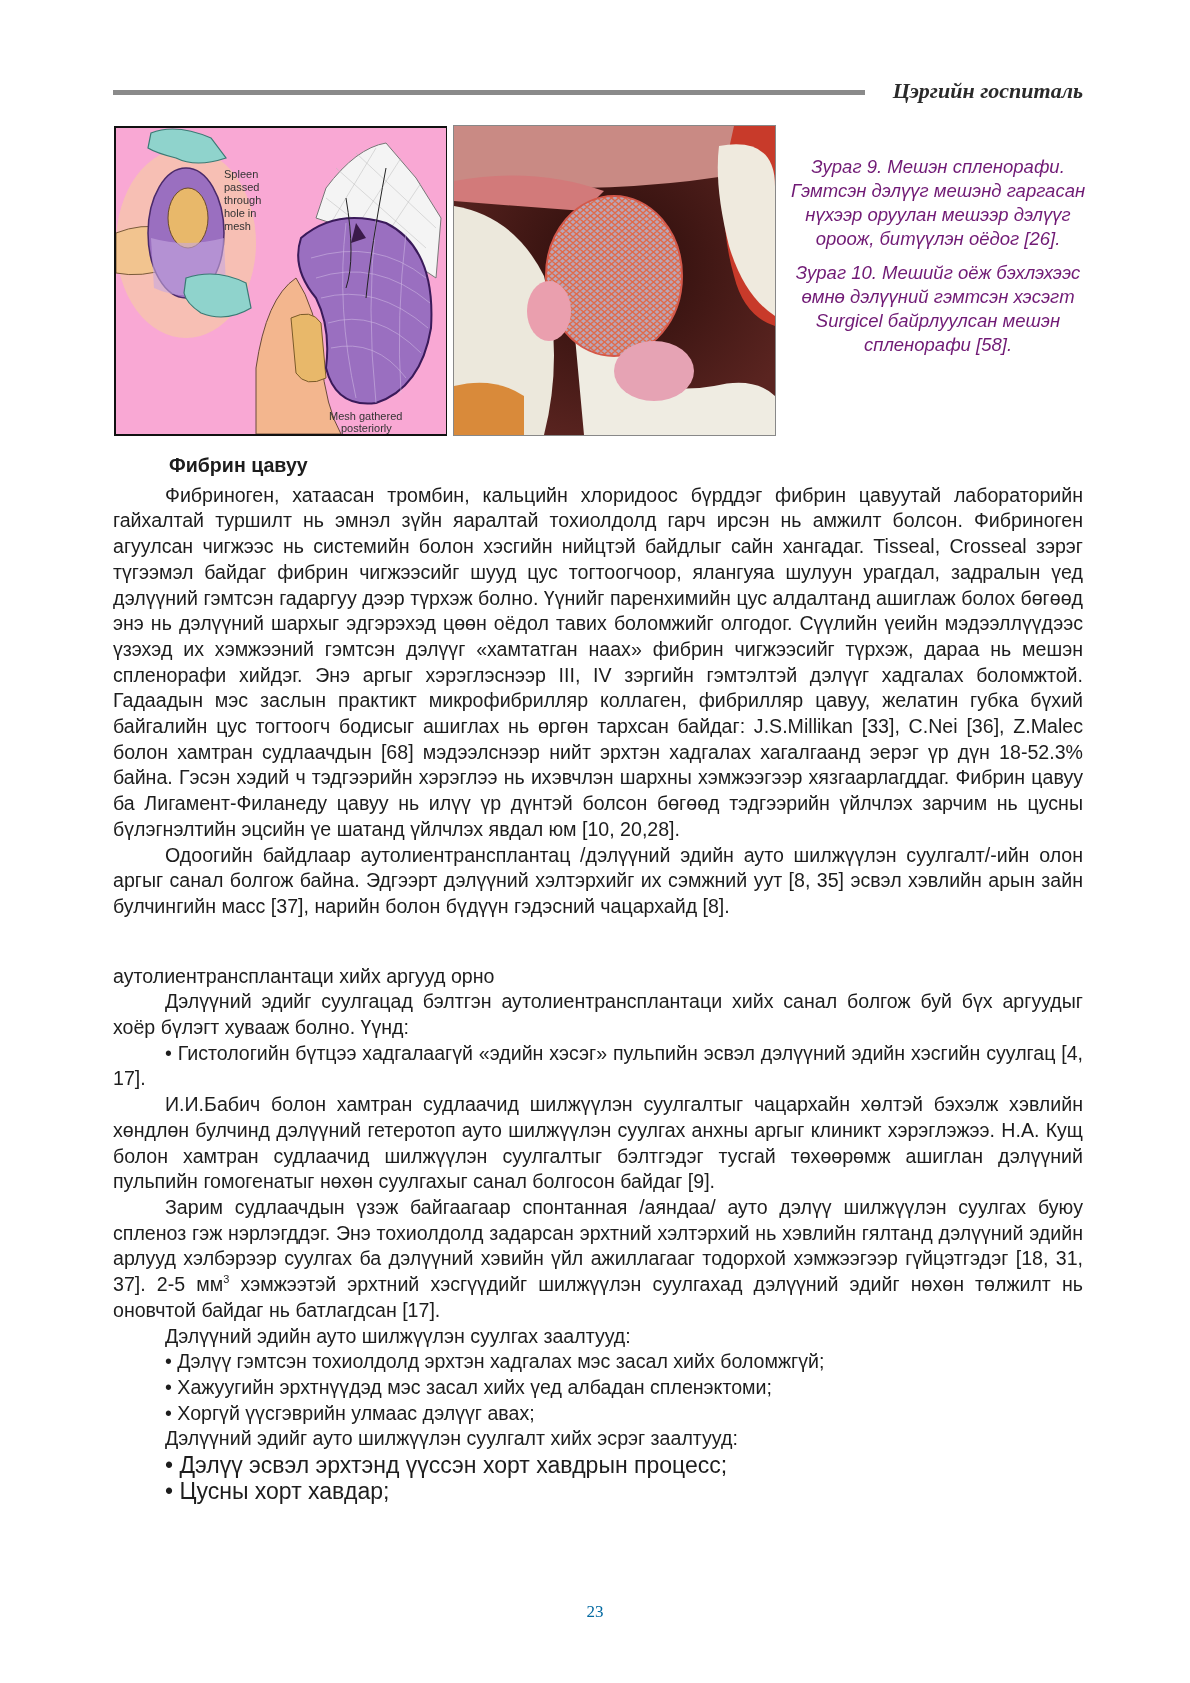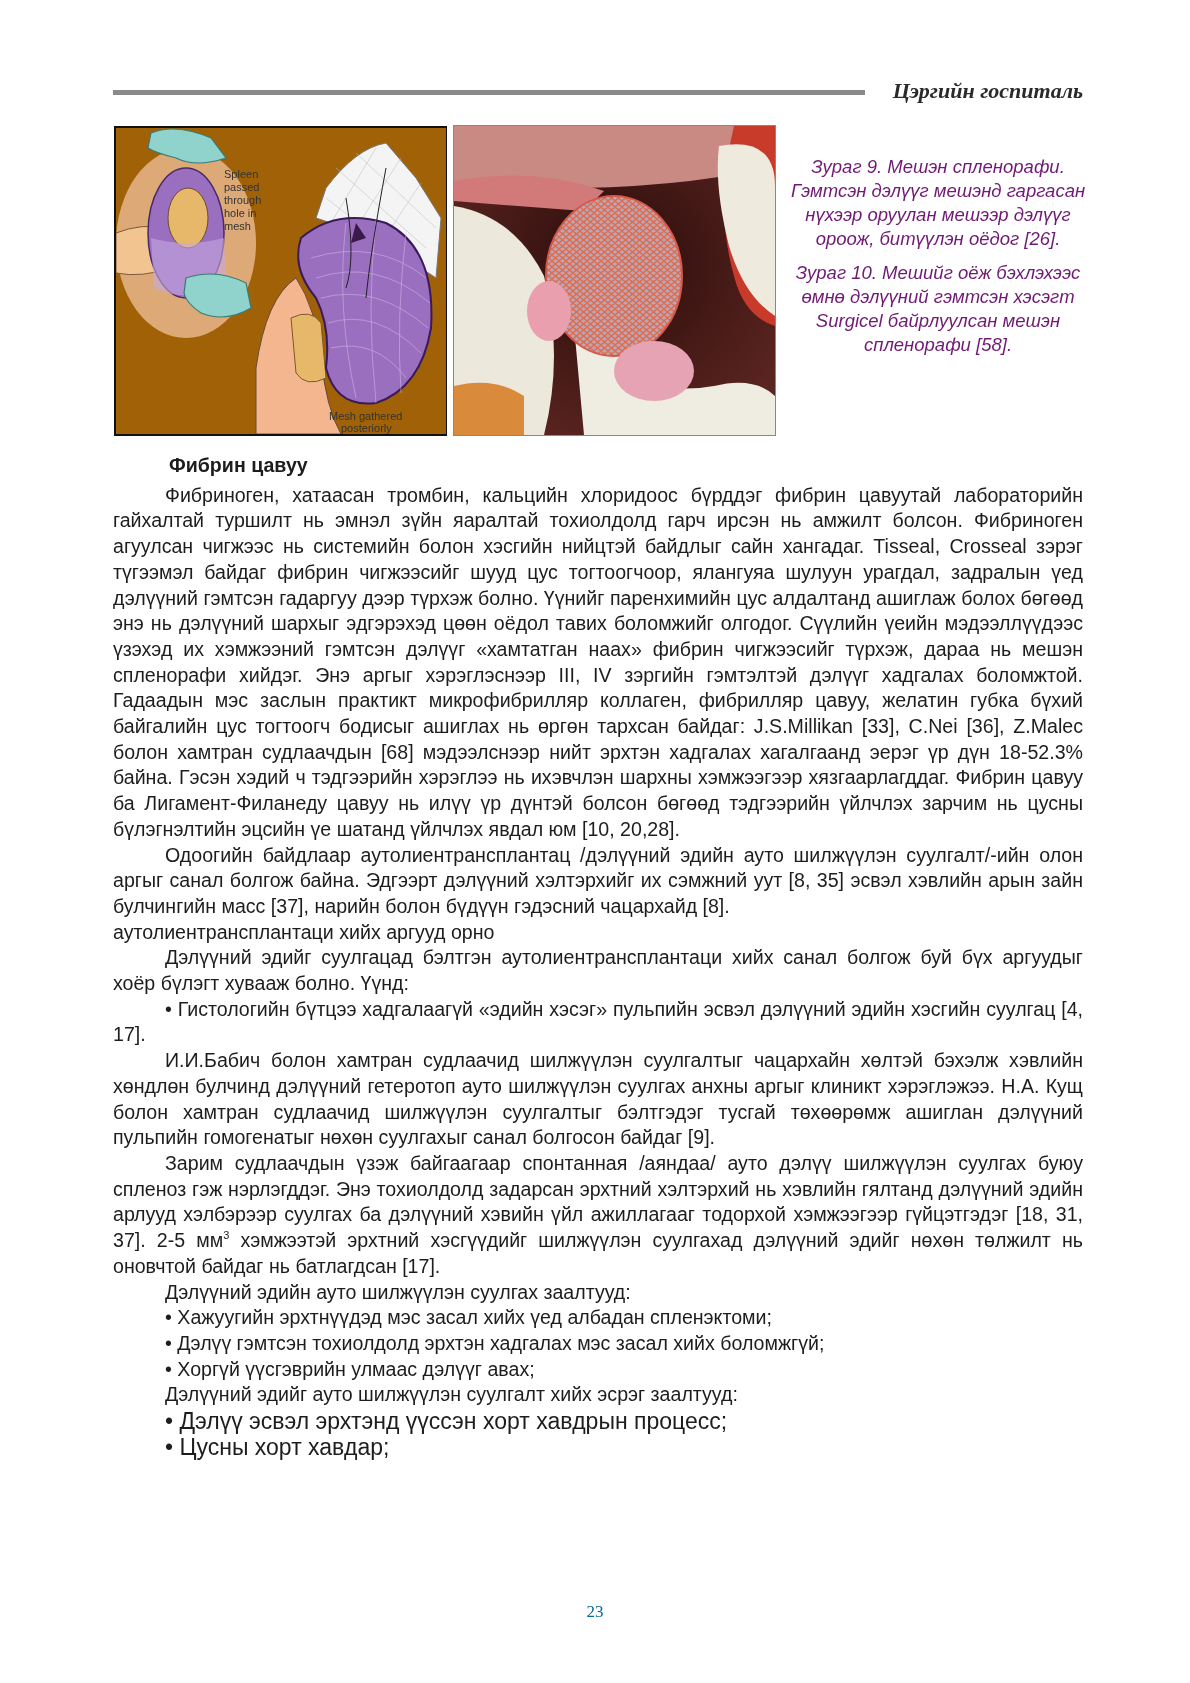--- a/index.html
+++ b/index.html
@@ -4,33 +4,33 @@
 <style>
   html, body { margin: 0; padding: 0; background: #ffffff; }
   body { width: 1190px; height: 1683px; position: relative; overflow: hidden;
          font-family: "Liberation Sans", sans-serif; color: #1a1a1a; }
   .header { position: absolute; top: 78px; left: 113px; width: 970px; height: 24px; }
   .header-rule { position: absolute; left: 0; top: 12px; width: 752px; height: 5px; background: #8a8a8a; }
   .header-title { position: absolute; right: 0; top: 0; font-family: "Liberation Serif", serif;
                   font-style: italic; font-weight: bold; font-size: 22px; color: #2a2a2a; }
 
   .fig-left { position: absolute; left: 114px; top: 126px; width: 330px; height: 306px;
-              border: 2px solid #111; border-right-width: 1px; background: #a16207; overflow: hidden; text-align: right; }
+              border: 2px solid #111; border-right-width: 1px; background: #f9a8d4; overflow: hidden; text-align: right; }
   .fig-right { position: absolute; left: 453px; top: 125px; width: 321px; height: 309px;
                border: 1px solid #888; overflow: hidden; background: #3a1a18; }
   .captions { position: absolute; left: 788px; top: 155px; width: 300px; text-align: center;
               font-style: italic; font-size: 18.5px; line-height: 24px; color: #701a75; }
   .captions p { margin: 0 0 10px 0; }
 
   .label-svg { font-family: "Liberation Sans", sans-serif; font-size: 11px; fill: #333; }
 
   .body-text { position: absolute; left: 113px; top: 449px; width: 970px;
                font-size: 19.6px; line-height: 25.7px; color: #1d1d1d; }
   .body-text p { margin: 0; text-align: justify; text-indent: 52px; }
-  .body-text p.noindent { text-indent: 0; }
+  .body-text p.noindent { text-indent: 0; margin-top: 44px; }
   .body-text h3 { margin: 4px; font-size: 19.6px; line-height: 25.7px; font-weight: bold; padding-left: 52px; }
   .body-text .bullet { padding-left: 52px; text-indent: 0; text-align: left; }
   .body-text .bullet-wrap { text-indent: 52px; }
   .body-text .big { font-size: 23px; line-height: 26px; }
   .page-number { position: absolute; top: 1602px; left: 0; width: 1190px; text-align: center;
                  font-family: "Liberation Serif", serif; font-size: 17px; color: #0369a1; }
   sup { font-size: 11px; line-height: 0; }
 </style>
 </head>
 <body>
@@ -133,21 +133,21 @@
 <div class="body-text">
   <h3>Фибрин цавуу</h3>
   <p>Фибриноген, хатаасан тромбин, кальцийн хлоридоос бүрддэг фибрин цавуутай лабораторийн гайхалтай туршилт нь эмнэл зүйн яаралтай тохиолдолд гарч ирсэн нь амжилт болсон. Фибриноген агуулсан чигжээс нь системийн болон хэсгийн нийцтэй байдлыг сайн хангадаг. Tisseal, Crosseal зэрэг түгээмэл байдаг фибрин чигжээсийг шууд цус тогтоогчоор, ялангуяа шулуун урагдал, задралын үед дэлүүний гэмтсэн гадаргуу дээр түрхэж болно. Үүнийг паренхимийн цус алдалтанд ашиглаж болох бөгөөд энэ нь дэлүүний шархыг эдгэрэхэд цөөн оёдол тавих боломжийг олгодог. Сүүлийн үеийн мэдээллүүдээс үзэхэд их хэмжээний гэмтсэн дэлүүг «хамтатган наах» фибрин чигжээсийг түрхэж, дараа нь мешэн спленорафи хийдэг. Энэ аргыг хэрэглэснээр III, IV зэргийн гэмтэлтэй дэлүүг хадгалах боломжтой. Гадаадын мэс заслын практикт микрофибрилляр коллаген, фибрилляр цавуу, желатин губка бүхий байгалийн цус тогтоогч бодисыг ашиглах нь өргөн тархсан байдаг: J.S.Millikan [33], C.Nei [36], Z.Malec болон хамтран судлаачдын [68] мэдээлснээр нийт эрхтэн хадгалах хагалгаанд эерэг үр дүн 18-52.3% байна. Гэсэн хэдий ч тэдгээрийн хэрэглээ нь ихэвчлэн шархны хэмжээгээр хязгаарлагддаг. Фибрин цавуу ба Лигамент-Филанеду цавуу нь илүү үр дүнтэй болсон бөгөөд тэдгээрийн үйлчлэх зарчим нь цусны бүлэгнэлтийн эцсийн үе шатанд үйлчлэх явдал юм [10, 20,28].</p>
   <p>Одоогийн байдлаар аутолиентрансплантац /дэлүүний эдийн ауто шилжүүлэн суулгалт/-ийн олон аргыг санал болгож байна. Эдгээрт дэлүүний хэлтэрхийг  их сэмжний уут [8, 35] эсвэл хэвлийн арын зайн булчингийн масс [37], нарийн болон бүдүүн гэдэсний чацархайд [8].</p>
   <p class="noindent">аутолиентрансплантаци хийх аргууд орно</p>
   <p>Дэлүүний эдийг суулгацад бэлтгэн аутолиентрансплантаци хийх санал болгож буй бүх аргуудыг хоёр бүлэгт хуваaж болно. Үүнд:</p>
   <p class="bullet-wrap">• <span>Гистологийн бүтцээ хадгалаагүй «эдийн хэсэг» пульпийн эсвэл дэлүүний эдийн хэсгийн суулгац [4, 17].</span></p>
   <p>И.И.Бабич болон хамтран судлаачид шилжүүлэн суулгалтыг чацархайн хөлтэй бэхэлж хэвлийн хөндлөн булчинд дэлүүний гетеротоп ауто шилжүүлэн суулгах анхны аргыг клиникт хэрэглэжээ. Н.А. Кущ болон хамтран судлаачид  шилжүүлэн суулгалтыг бэлтгэдэг тусгай төхөөрөмж ашиглан дэлүүний пульпийн гомогенатыг нөхөн суулгахыг санал болгосон байдаг [9].</p>
   <p><span>Зарим судлаачдын үзэж байгаагаар спонтанная /аяндаа/ ауто дэлүү шилжүүлэн суулгах буюу спленоз гэж нэрлэгддэг. Энэ тохиолдолд задарсан эрхтний хэлтэрхий нь хэвлийн гялтанд дэлүүний эдийн арлууд хэлбэрээр суулгах ба дэлүүний хэвийн үйл ажиллагааг тодорхой хэмжээгээр гүйцэтгэдэг [18, 31, 37]. 2-5 мм</span><sup>3</sup><span> хэмжээтэй эрхтний хэсгүүдийг шилжүүлэн суулгахад дэлүүний эдийг нөхөн төлжилт нь оновчтой байдаг нь батлагдсан [17].</span></p>
   <p class="bullet">Дэлүүний эдийн ауто шилжүүлэн суулгах заалтууд:</p>
+  <p class="bullet">• <span>Дэлүү гэмтсэн тохиолдолд эрхтэн хадгалах мэс засал хийх боломжгүй;</span></p>
   <p class="bullet">• <span>Хажуугийн эрхтнүүдэд мэс засал хийх үед албадан спленэктоми;</span></p>
-  <p class="bullet">• <span>Дэлүү гэмтсэн тохиолдолд эрхтэн хадгалах мэс засал хийх боломжгүй;</span></p>
   <p class="bullet">• <span>Хоргүй үүсгэврийн улмаас дэлүүг авах;</span></p>
   <p class="bullet">Дэлүүний эдийг ауто шилжүүлэн суулгалт хийх эсрэг заалтууд:</p>
   <p class="bullet big">• <span>Дэлүү эсвэл эрхтэнд үүссэн хорт хавдрын процесс;</span></p>
   <p class="bullet big">• <span>Цусны хорт хавдар;</span></p>
 </div>
 
 <div class="page-number">23</div>
 
 </body></html>

